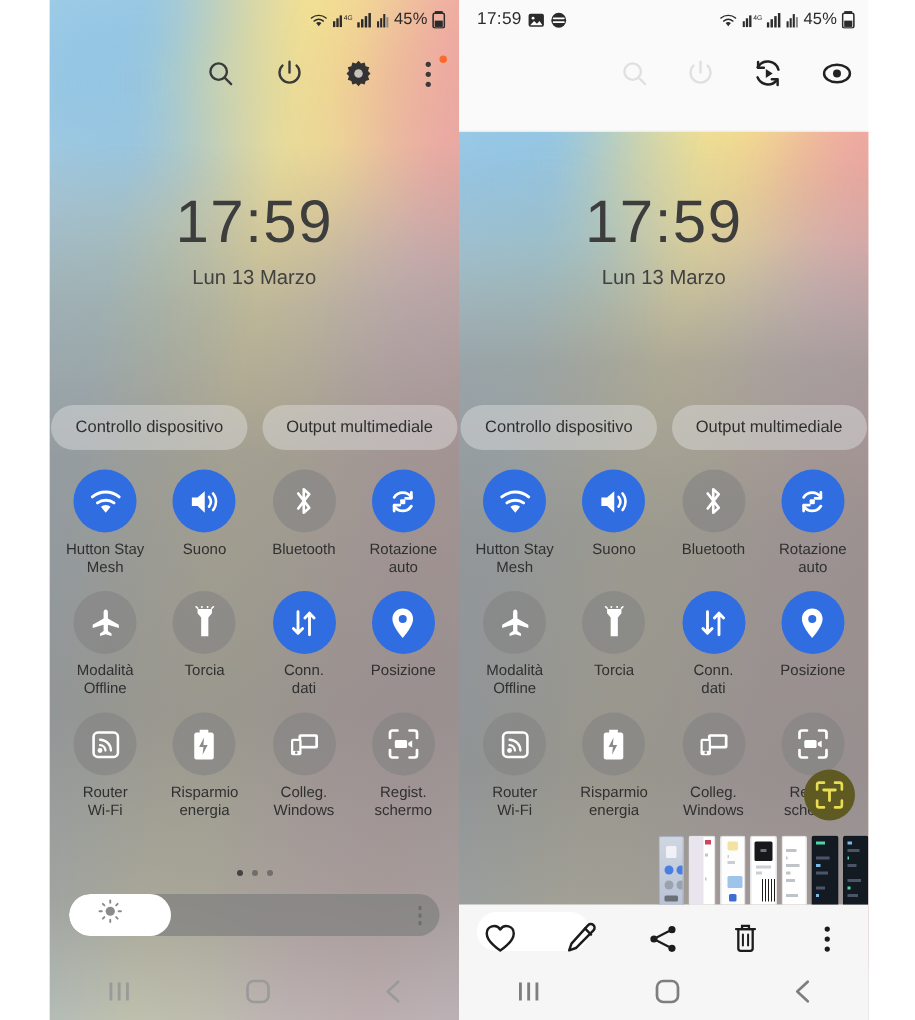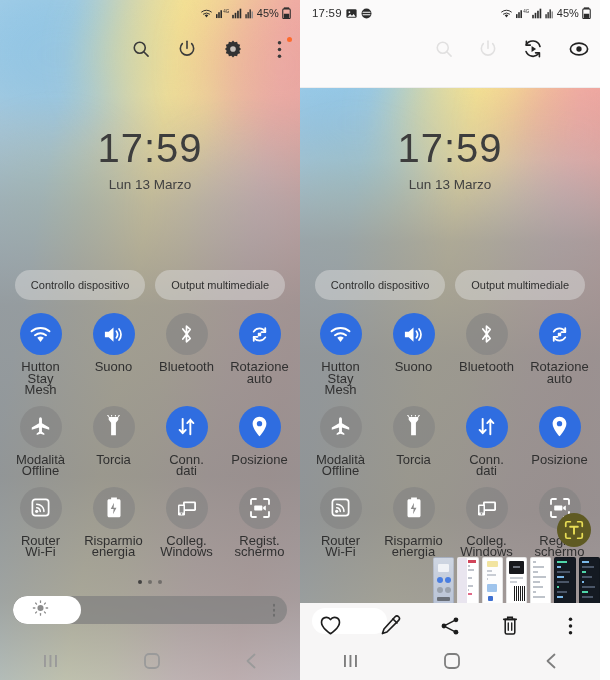--- a/index.html
+++ b/index.html
@@ -1,21 +1,21 @@
 <!DOCTYPE html>
 <html><head>
 <meta charset="utf-8">
 <style>
   html,body{margin:0;padding:0;}
   body{
     width:610px;height:680px;overflow:hidden;
     font-family:"Liberation Sans",sans-serif;
     background:#ffffff;
   }
-  .screen{position:relative;width:600px;height:680px;display:flex;}
+  .screen{position:relative;width:546px;height:680px;display:flex;padding-left:33px;}
   .panel{position:relative;width:305px;height:680px;overflow:hidden;}
 
   
   .wall{position:absolute;left:0;right:0;top:0;bottom:0;overflow:hidden;}
   .wall .g1{position:absolute;inset:0;
     background:linear-gradient(100deg,#a8cfe6 0%,#aecfe0 18%,#cfd4b8 30%,#f2e199 44%,#f0d79a 54%,#efb3a8 70%,#eba39f 84%,#e9b0b4 100%);}
   .wall .g2{position:absolute;inset:0;
     background:linear-gradient(180deg,rgba(255,255,255,0) 0%,rgba(186,186,186,0.10) 14%,rgba(150,150,150,0.55) 30%,rgba(143,143,143,0.80) 45%,rgba(140,140,140,0.86) 70%,rgba(150,152,152,0.80) 88%,rgba(168,178,182,0.70) 100%);}
   .wall .blob{position:absolute;border-radius:50%;filter:blur(26px);opacity:.55;}
 
@@ -43,21 +43,21 @@
   .pills{position:absolute;top:270px;left:0;right:0;display:flex;justify-content:center;gap:10px;z-index:5;}
   .pill{background:rgba(225,225,225,.45);border-radius:18px;padding:9px 16px;font-size:11px;color:#2f2f2f;white-space:nowrap;}
 
   
   .grid{position:absolute;top:313px;left:0;right:0;z-index:5;}
   .grow{display:flex;justify-content:space-around;padding:0 4px;margin-bottom:10px;}
   .tile{width:66px;display:flex;flex-direction:column;align-items:center;}
   .tcirc{width:42px;height:42px;border-radius:50%;display:flex;align-items:center;justify-content:center;}
   .on{background:#2f6de0;}
   .off{background:rgba(130,130,130,.62);}
-  .tlabel{margin-top:6px;font-size:13px;line-height:11.5px;color:#303030;text-align:center;white-space:pre-line;}
+  .tlabel{margin-top:6px;font-size:10px;line-height:11.5px;color:#303030;text-align:center;white-space:pre-line;}
 
   
   .dots{position:absolute;top:580px;left:0;right:0;display:flex;justify-content:center;gap:6px;z-index:5;}
   .dot{width:4px;height:4px;border-radius:50%;background:rgba(70,70,70,.55);}
   .dot.active{background:rgba(55,55,55,.9);}
 
   
   .bright{position:absolute;top:596px;left:13px;right:13px;height:28px;border-radius:14px;
     background:rgba(128,128,128,.72);overflow:hidden;z-index:5;display:flex;align-items:center;}
   .bfill{position:absolute;left:0;top:0;bottom:0;width:68px;background:#ffffff;border-radius:14px;}

